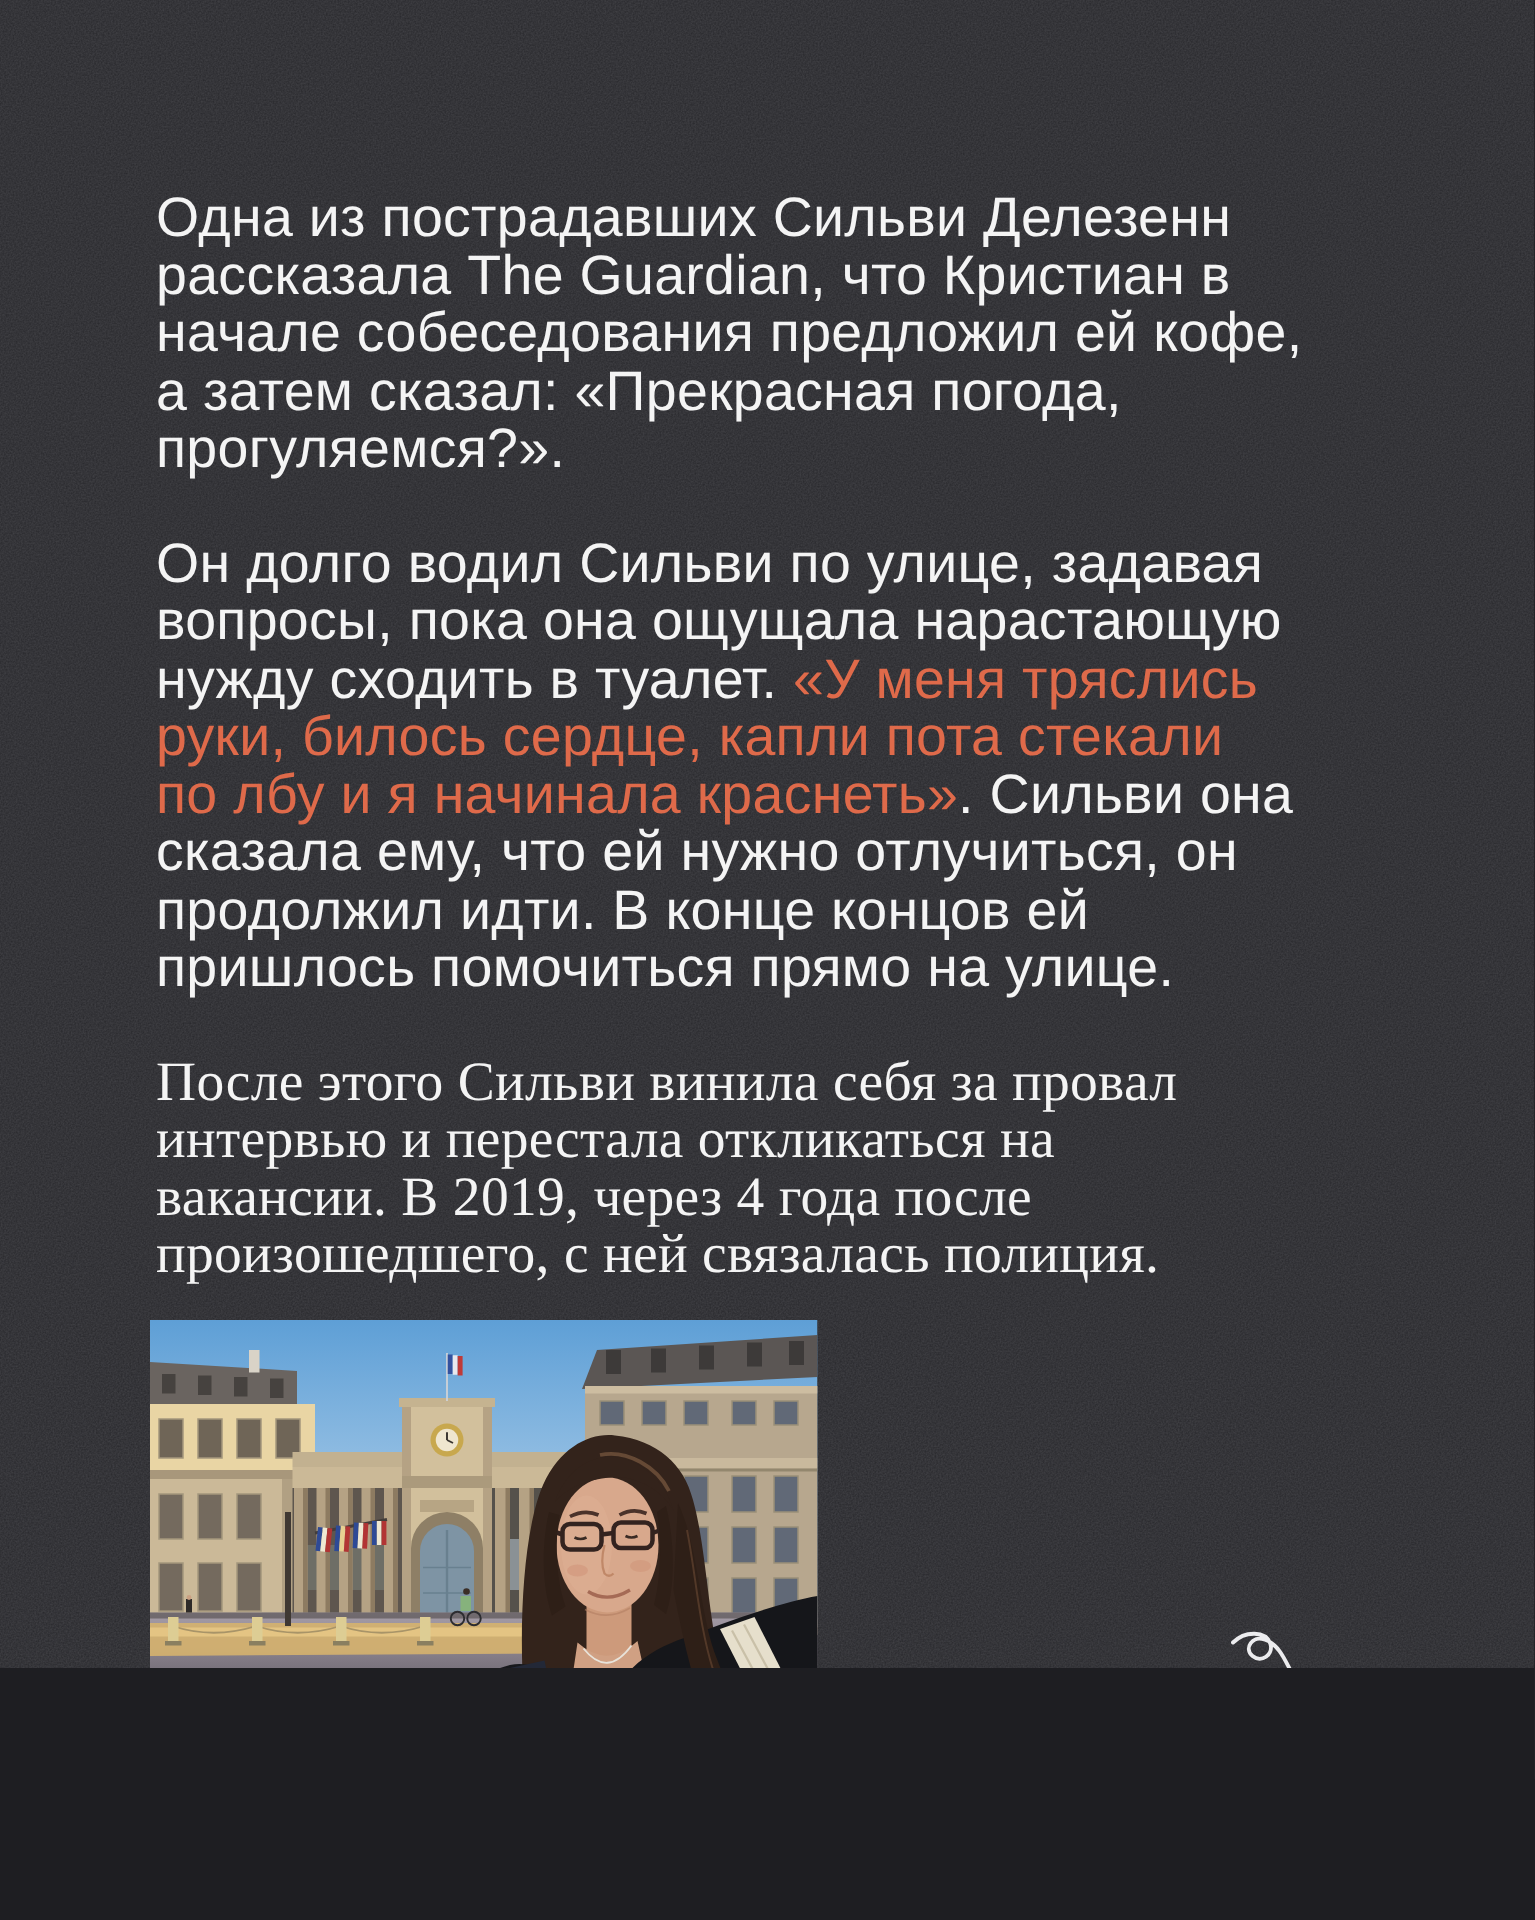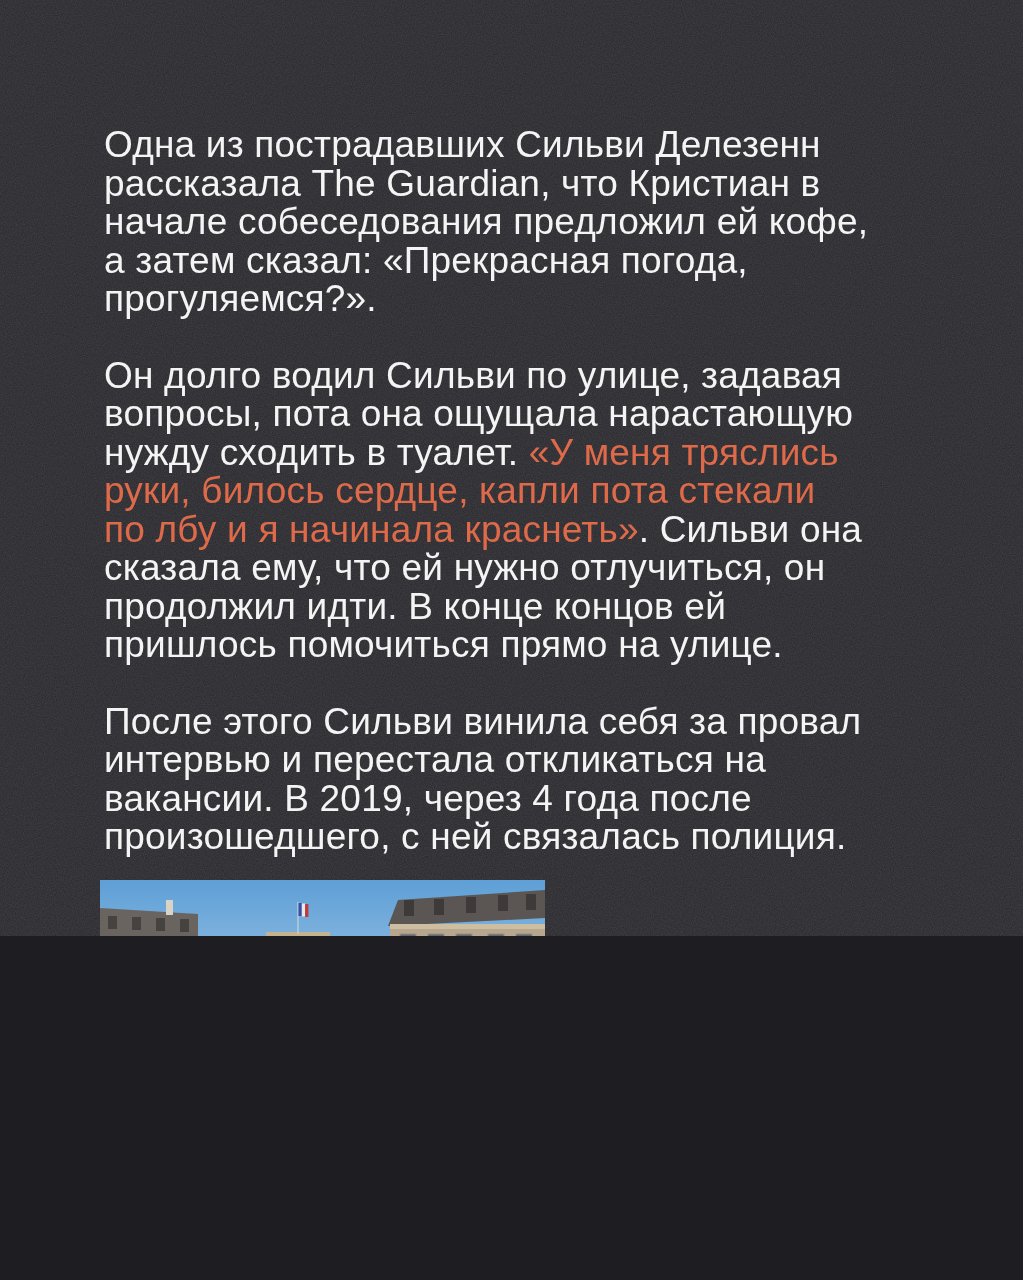--- a/index.html
+++ b/index.html
@@ -1,28 +1,28 @@
 <!DOCTYPE html>
 <html style="--background: #27272b; --text: #f4f4f4; --highlight: #df6a4a;"><head>
 <meta charset="utf-8">
 <style>
   html,body { margin:0; padding:0; background:#1e1e22; }
   .canvas {
-    position:relative; width:1023px; height:936px; overflow:hidden;
+    position:relative; width:1023px; height:1112px; overflow:hidden;
     background:var(--background, #27272b);
     font-family:"Liberation Sans","DejaVu Sans",sans-serif;
   }
   .grain { position:absolute; inset:0; width:100%; height:100%; display:block; pointer-events:none; }
   .article {
     position:absolute; left:104px; top:126px; width:901px;
     color:var(--text, #f4f4f4);
     font-size:37px; line-height:38.5px; letter-spacing:0.2px; font-weight:400;
   }
   .article p { margin:0 0 38px 0; white-space:pre-line; }
-  .article p:last-child { margin-bottom:0; }
+  .article p:last-child { margin-bottom:0;font-family:Liberation Serif, serif; }
   .hl { color:var(--highlight, #df6a4a); }
   .photo { position:absolute; left:100px; top:880px; width:445px; height:263px; margin:0; }
   .photo svg { display:block; width:100%; height:100%; }
   .arrow { position:absolute; left:812px; top:1085px; width:84px; height:60px; }
   .arrow svg { display:block; width:100%; height:100%; }
 </style>
 </head>
 <body>
 
 <div class="canvas">
@@ -35,21 +35,21 @@
     <rect width="100%" height="100%" filter="url(#grainF)"></rect>
   </svg>
 
   <main class="article">
     <p><span>Одна из пострадавших Сильви Делезенн
 рассказала The Guardian, что Кристиан в
 начале собеседования предложил ей кофе,
 а затем сказал: «Прекрасная погода,
 прогуляемся?».</span></p>
     <p><span>Он долго водил Сильви по улице, задавая
-вопросы, пота она ощущала нарастающую
+вопросы, пока она ощущала нарастающую
 нужду сходить в туалет. </span><span class="hl">«У меня тряслись
 руки, билось сердце, капли пота стекали
 по лбу и я начинала краснеть»</span><span>. Сильви она
 сказала ему, что ей нужно отлучиться, он
 продолжил идти. В конце концов ей
 пришлось помочиться прямо на улице.</span></p>
     <p><span>После этого Сильви винила себя за провал
 интервью и перестала откликаться на
 вакансии. В 2019, через 4 года после
 произошедшего, с ней связалась полиция.</span></p>

